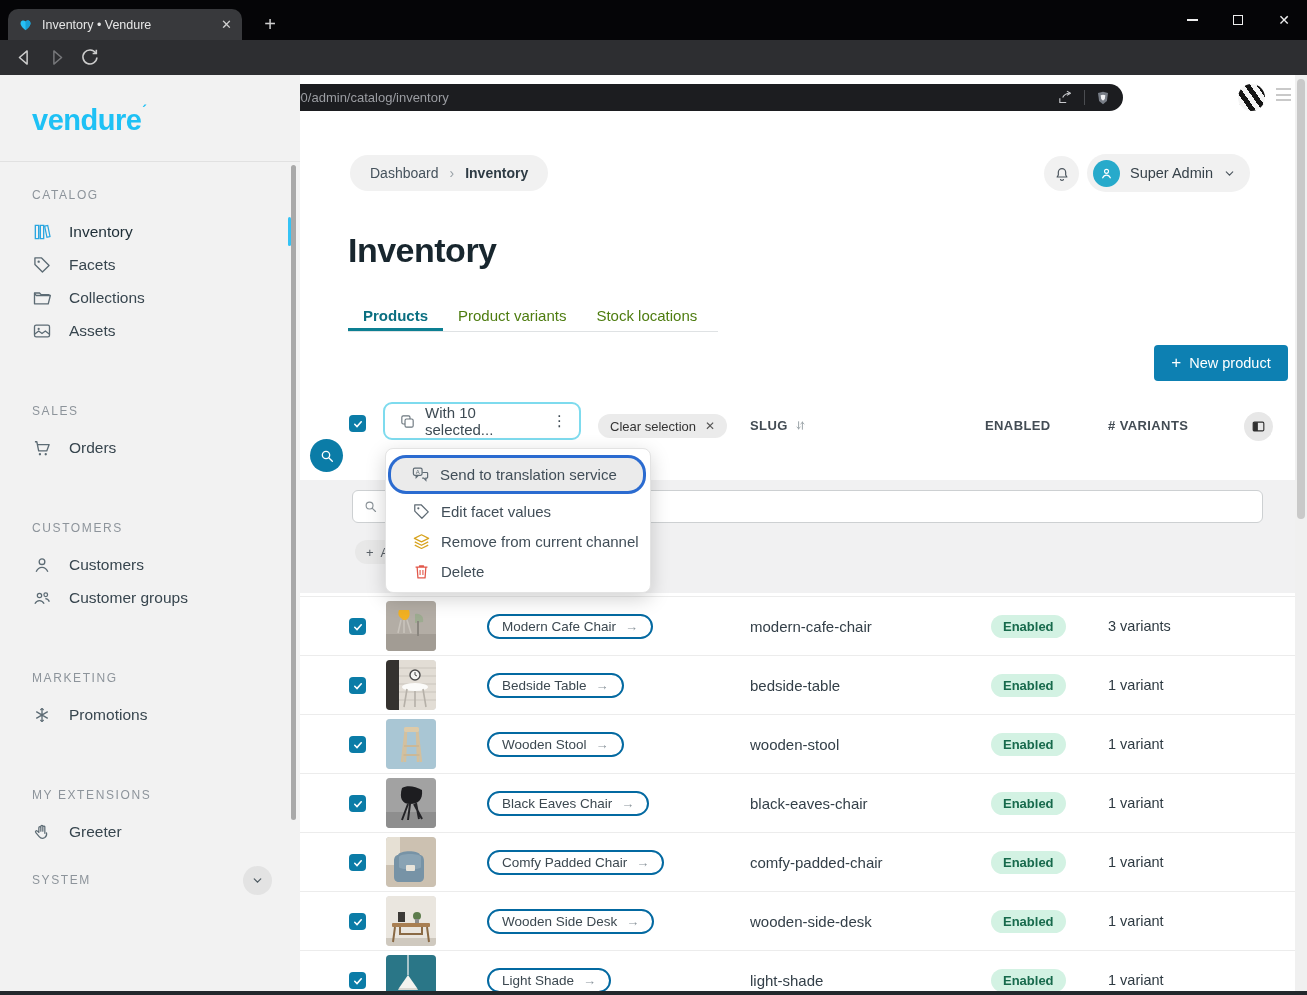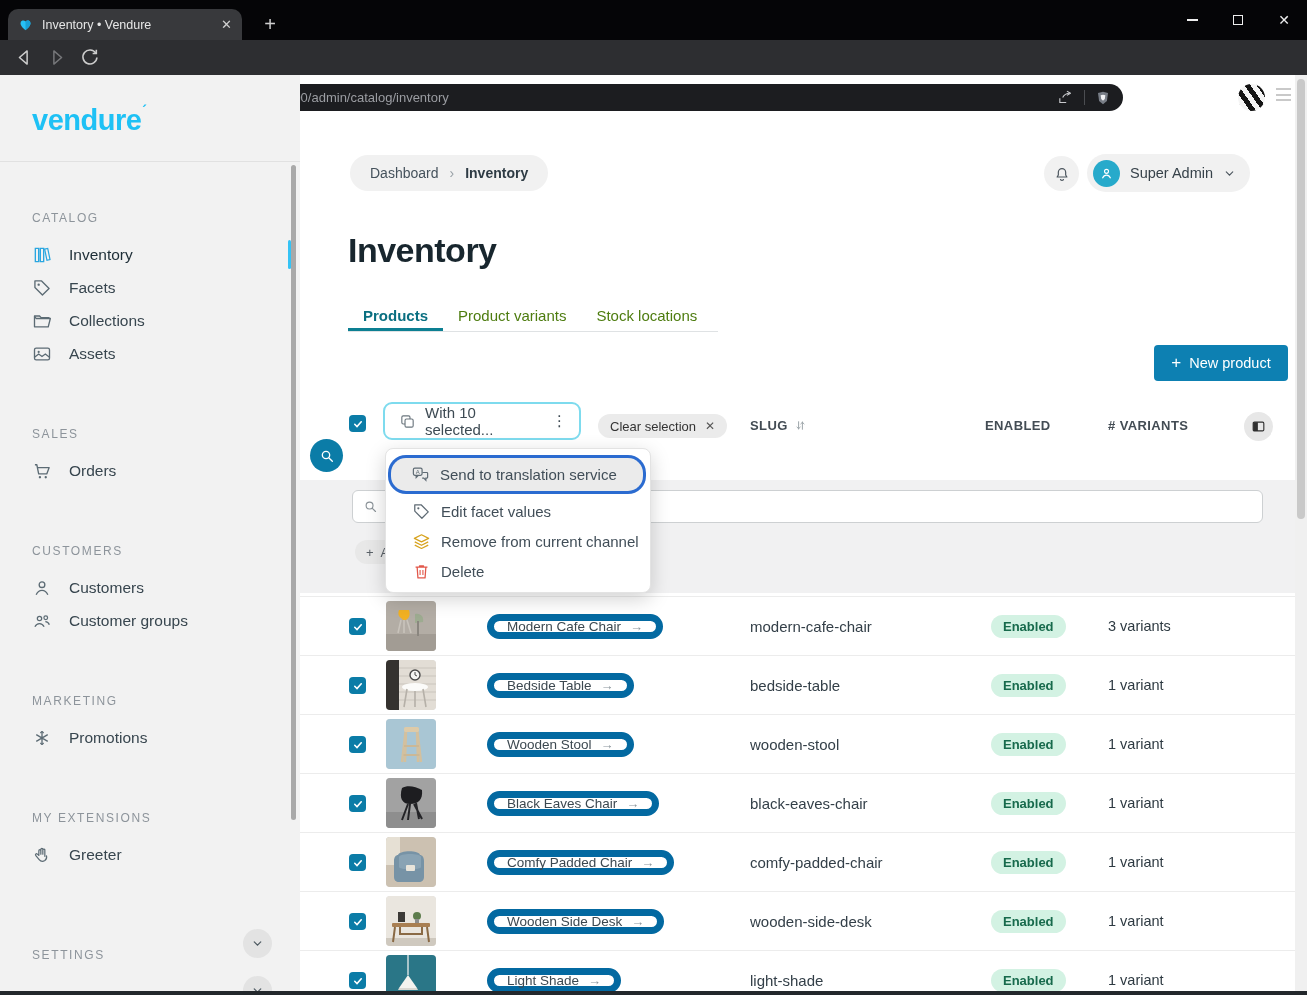--- a/index.html
+++ b/index.html
@@ -38,21 +38,21 @@
                  background:repeating-linear-gradient(55deg,#141414 0 5px,#f4f4f4 5px 10px); }
   .menu-btn { position:absolute; left:1276px; top:48px; display:flex; flex-direction:column; gap:3.5px; }
   .menu-btn i { display:block; width:15px; height:2px; background:#c9c9c9; }
 
   
   .sidebar { position:absolute; left:0; top:75px; width:300px; height:920px; background:#f2f2f2; }
   .logo { padding:28px 0 0 32px; font-size:29px; font-weight:bold; color:#1ec1f5; letter-spacing:-0.5px; }
   .logo-tick { font-size:14px; vertical-align:14px; margin-left:1px; }
   .side-divider { margin-top:24px; height:1px; background:#e1e1e1; }
   .nav { padding-top:26px; }
-  .sec-label { padding-left:32px; font-size:12px; letter-spacing:1.6px; color:#8d949b; margin-bottom:13px;margin-top:23px; }
+  .sec-label { padding-left:32px; font-size:12px; letter-spacing:1.6px; color:#8d949b; margin-bottom:13px; }
   .gap { margin-top:57px; }
   .nav-item { position:relative; height:33px; display:flex; align-items:center; gap:17px;
               padding-left:32px; font-size:15.5px; color:#38464f; }
   .nicon { width:20px; height:20px; color:#5c6b74; flex:none; }
   .nav-item.active { color:#1d2d36; font-weight:500; }
   .nav-item.active .nicon { color:#2aa6e0; }
   .nav-item.active::after { content:""; position:absolute; right:9px; top:2px; bottom:2px; width:3px;
                             background:#35c3f5; border-radius:2px; }
   .collapse-row { display:flex; align-items:center; justify-content:space-between;
                   padding:0 28px 0 32px; margin-top:57px; height:30px; }
@@ -121,21 +121,21 @@
   .menu-item.hl { height:33px; margin:0 7px 5px 5px; padding-left:20px; background:#ebebeb;
                   border-radius:15px; box-shadow:0 0 0 3px #2b6bd0; }
   .micon { width:19px; height:19px; flex:none; }
   .mi-gray { color:#5f6b74; } .mi-gold { color:#d7a31e; } .mi-red { color:#e2574a; }
 
   .rows { position:absolute; left:0; top:481px; width:995px; border-top:1px solid #ececec; }
   .prow { position:relative; height:59px; border-bottom:1px solid #ececec; background:#fff; }
   .prow .cb { position:absolute; left:49px; top:21px; }
   .thumb { position:absolute; left:86px; top:4px; width:50px; height:50px; border-radius:4px; overflow:hidden;
            background:#ddd; }
-  .name-pill { position:absolute; left:187px; top:17px; height:25px; border:7px solid #0369a1;
+  .name-pill { position:absolute; left:187px; top:17px; height:25px; border:2px solid #0369a1;
                border-radius:13px; display:inline-flex; align-items:center; gap:9px; padding:0 13px;
                font-size:13.5px; color:#3c4850; background:#fff; white-space:nowrap; }
   .pill-arrow { color:#8b959c; font-size:13px; }
   .slug { position:absolute; left:450px; top:50%; transform:translateY(-50%); font-size:15px; color:#333f48; }
   .badge { position:absolute; left:691px; top:18px; height:23px; background:#d3f2e3; color:#176a4c;
            border-radius:12px; display:inline-flex; align-items:center; padding:0 12px; font-size:13px;
            font-weight:600; }
   .variants { position:absolute; left:808px; top:50%; transform:translateY(-50%); font-size:14.5px; color:#2e3a42; }
 
   .page-scrollbar { position:absolute; left:1295px; top:75px; width:12px; height:920px; background:#f0f0f0; }
@@ -308,28 +308,20 @@
       <div class="sec-label gap">MY EXTENSIONS</div>
       <div class="nav-item">
         <span class="nicon">
           <svg viewBox="0 0 24 24">
               <path d="M8.2 12.5V6.8a1.2 1.2 0 0 1 2.4 0M10.6 11V5.3a1.2 1.2 0 0 1 2.4 0M13 11V6a1.2 1.2 0 0 1 2.4 0v7.6M8.2 12.5l-1.7-1.6a1.3 1.3 0 0 0-1.9 1.8l4 4.8a5.2 5.2 0 0 0 6.8 1 5.3 5.3 0 0 0 2-5.5" fill="none" stroke="currentColor" stroke-width="1.5" stroke-linecap="round"></path>
             </svg>
         </span>
         <span>Greeter</span>
       </div>
 
-      <div class="collapse-row">
-        <span class="sec-label">SETTINGS</span>
-        <span class="chev-pill">
-          <svg width="13" height="13" viewBox="0 0 24 24">
-              <path d="M6 9l6 6 6-6" fill="none" stroke="currentColor" stroke-width="2.2" stroke-linecap="round"></path>
-            </svg>
-        </span>
-      </div>
       <div class="collapse-row" style="margin-top:17px;">
         <span class="sec-label">SYSTEM</span>
         <span class="chev-pill">
           <svg width="13" height="13" viewBox="0 0 24 24">
               <path d="M6 9l6 6 6-6" fill="none" stroke="currentColor" stroke-width="2.2" stroke-linecap="round"></path>
             </svg>
         </span>
       </div>
     </div>
     <div class="side-scroll"></div>

